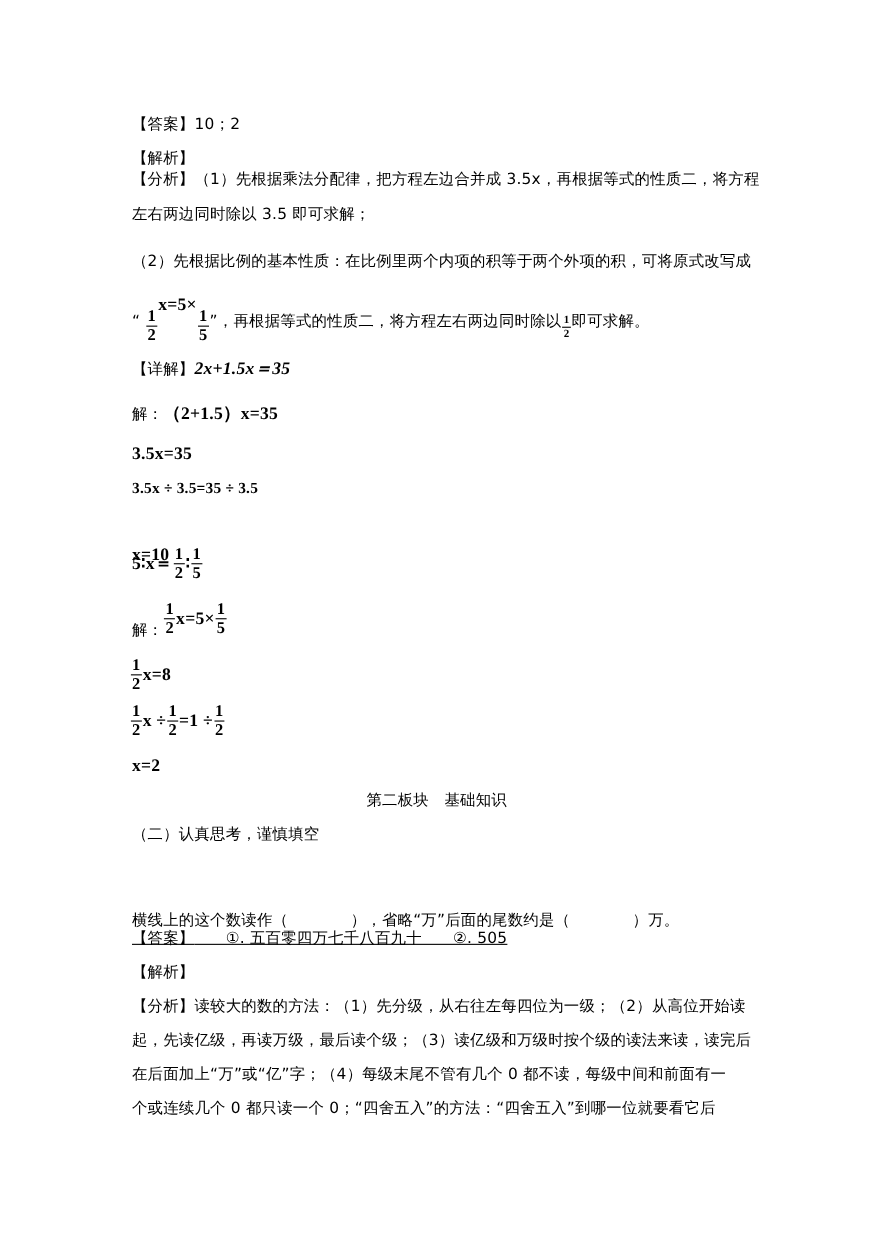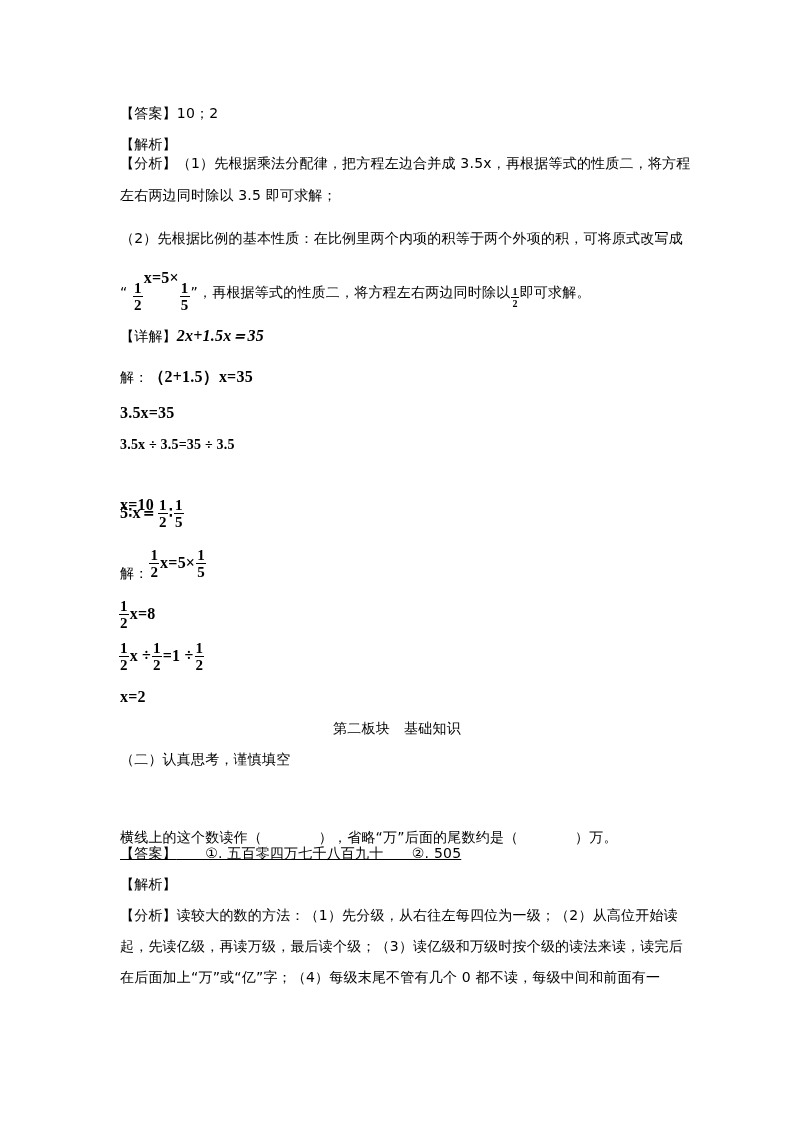--- a/index.html
+++ b/index.html
@@ -119,14 +119,15 @@
 
   <div class="line" style="top:844px;text-decoration:underline;">
     <span>【答案】</span><span>　　①. 五百零四万七千八百九十　　②. 505</span>
   </div>
   <div class="line" style="top:875px;">【解析】</div>
   <div class="line" style="top:906px;">
     <span>【分析】</span><span>读较大的数的方法：（1）先分级，从右往左每四位为一级；（2）从高位开始读</span>
   </div>
   <div class="line" style="top:937px;">起，先读亿级，再读万级，最后读个级；（3）读亿级和万级时按个级的读法来读，读完后</div>
   <div class="line" style="top:968px;">在后面加上“万”或“亿”字；（4）每级末尾不管有几个 0 都不读，每级中间和前面有一</div>
+  <div class="line" style="top:999px;">个或连续几个 0 都只读一个 0；“四舍五入”的方法：“四舍五入”到哪一位就要看它后</div>
 
 </div>
 
 </body></html>

